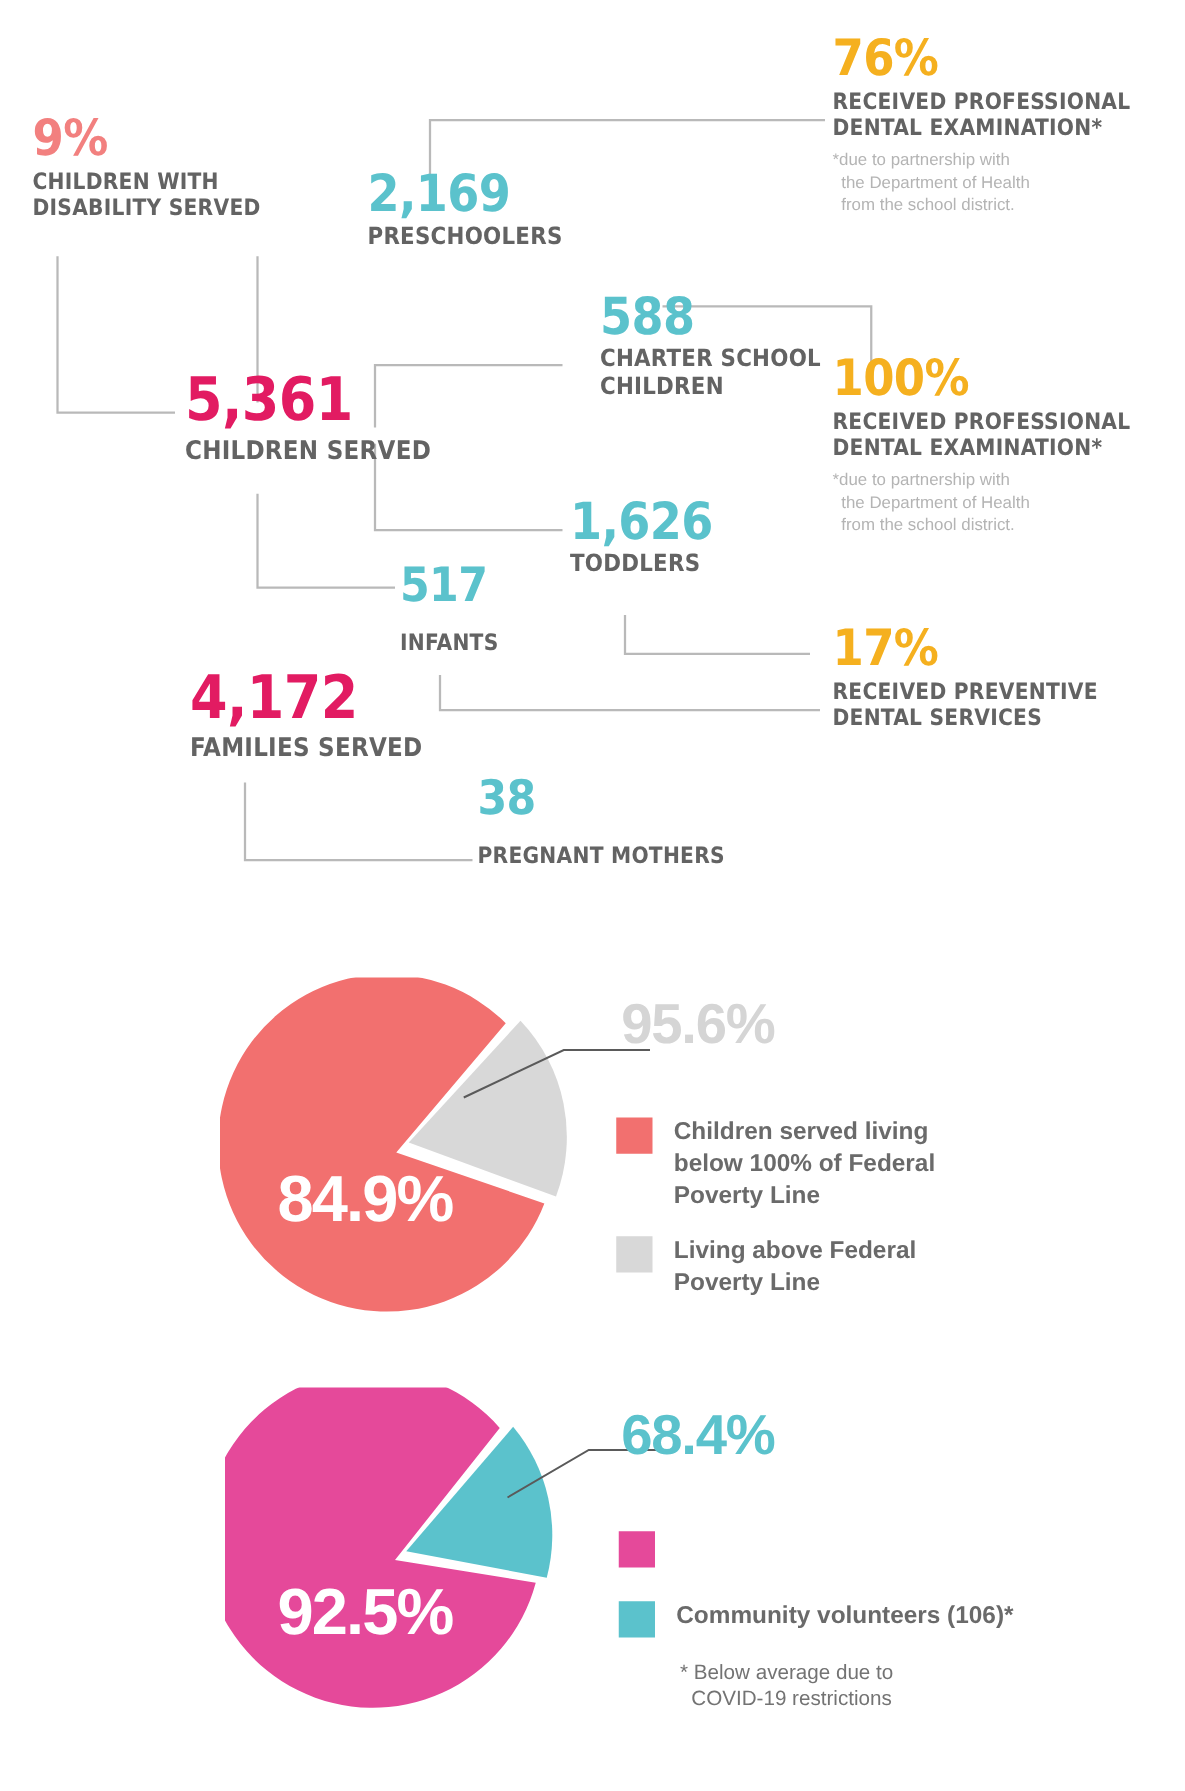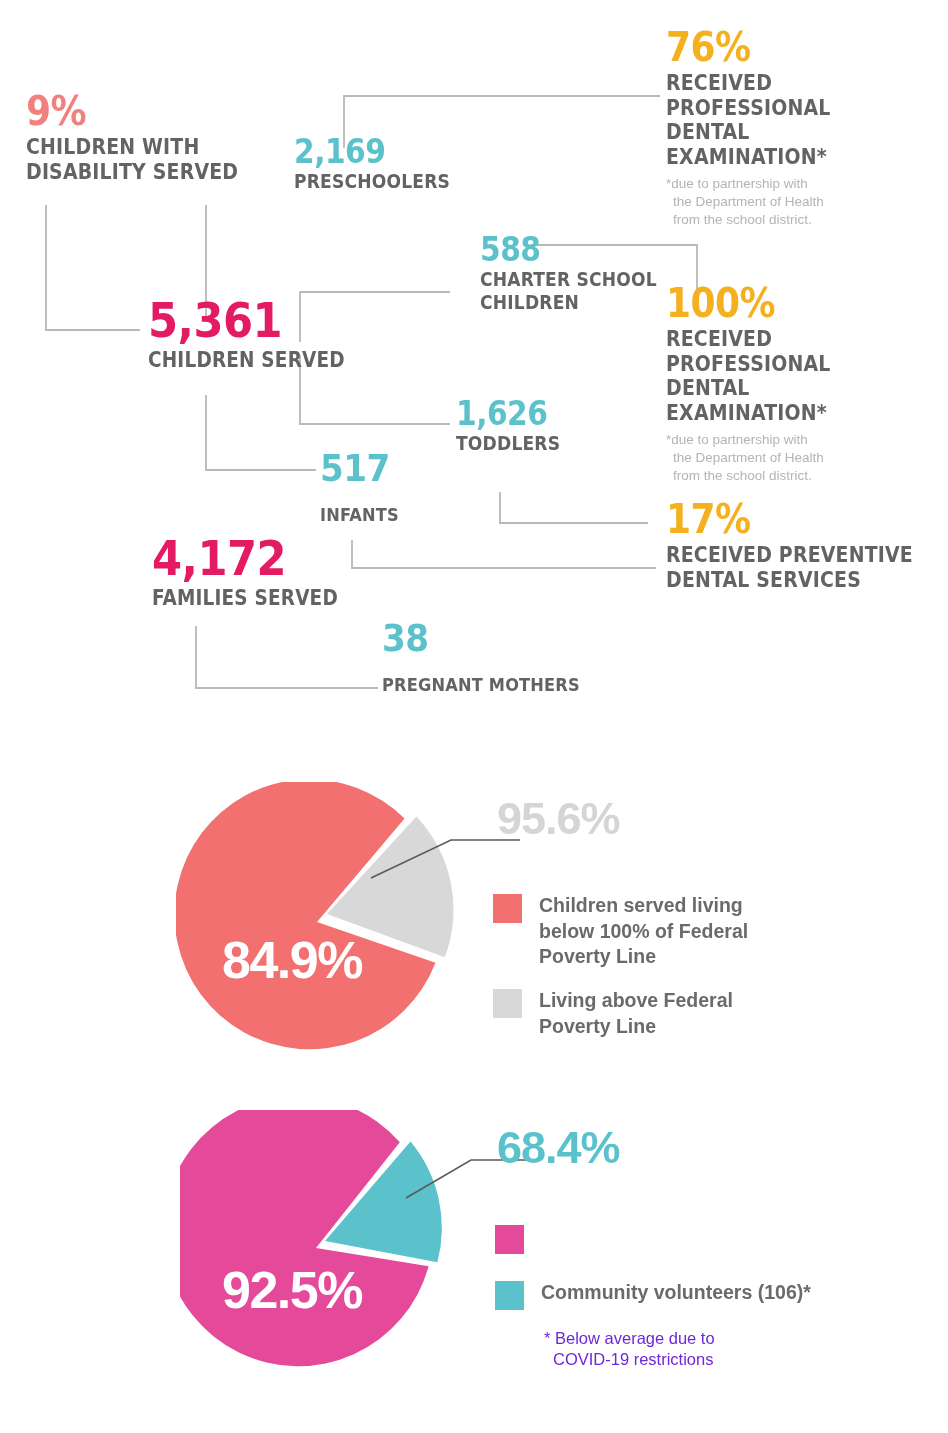--- a/index.html
+++ b/index.html
@@ -66,26 +66,26 @@
   
   .c-coral   { color: #F2807F; }
   .c-teal    { color: #5BC2CC; }
   .c-crimson { color: #E21B62; }
   .c-gold    { color: #F5B01F; }
   .c-grey    { color: #D5D5D5; }
 
   
   .big   .num { font-size: 48px; }
   .big   .lbl { font-size: 20.5px; margin-top: 4px; }
-  .mid   .num { font-size: 33px; }
+  .mid   .num { font-size: 41px; }
   .mid   .lbl { font-size: 19px; margin-top: 3px; }
   .small .num { font-size: 38px; }
   .small .lbl { font-size: 18px; margin-top: 18px; }
   .pct   .num { font-size: 40px; }
-  .pct   .lbl { font-size: 21px; margin-top: 5px; }
+  .pct   .lbl { font-size: 18px; margin-top: 5px; }
 
   
   .pie-wrap { position: absolute; }
   .pie-callout {
     position: absolute;
     font-family: "Liberation Sans", sans-serif;
     font-weight: bold;
     font-size: 45px;
     letter-spacing: -1px;
   }
@@ -116,21 +116,21 @@
     font-weight: bold;
     font-size: 19.5px;
     color: #6a6a6a;
     line-height: 1.32;
     white-space: pre-line;
   }
   .legend-note {
     font-family: "Liberation Sans", sans-serif;
     font-weight: normal;
     font-size: 16.5px;
-    color: #6d28d9;
+    color: #737373;
     line-height: 1.3;
     white-space: pre-line;
     text-indent: -9px;
     padding-left: 9px;
   }
 </style>
 </head>
 <body>
 
 <div id="page">

